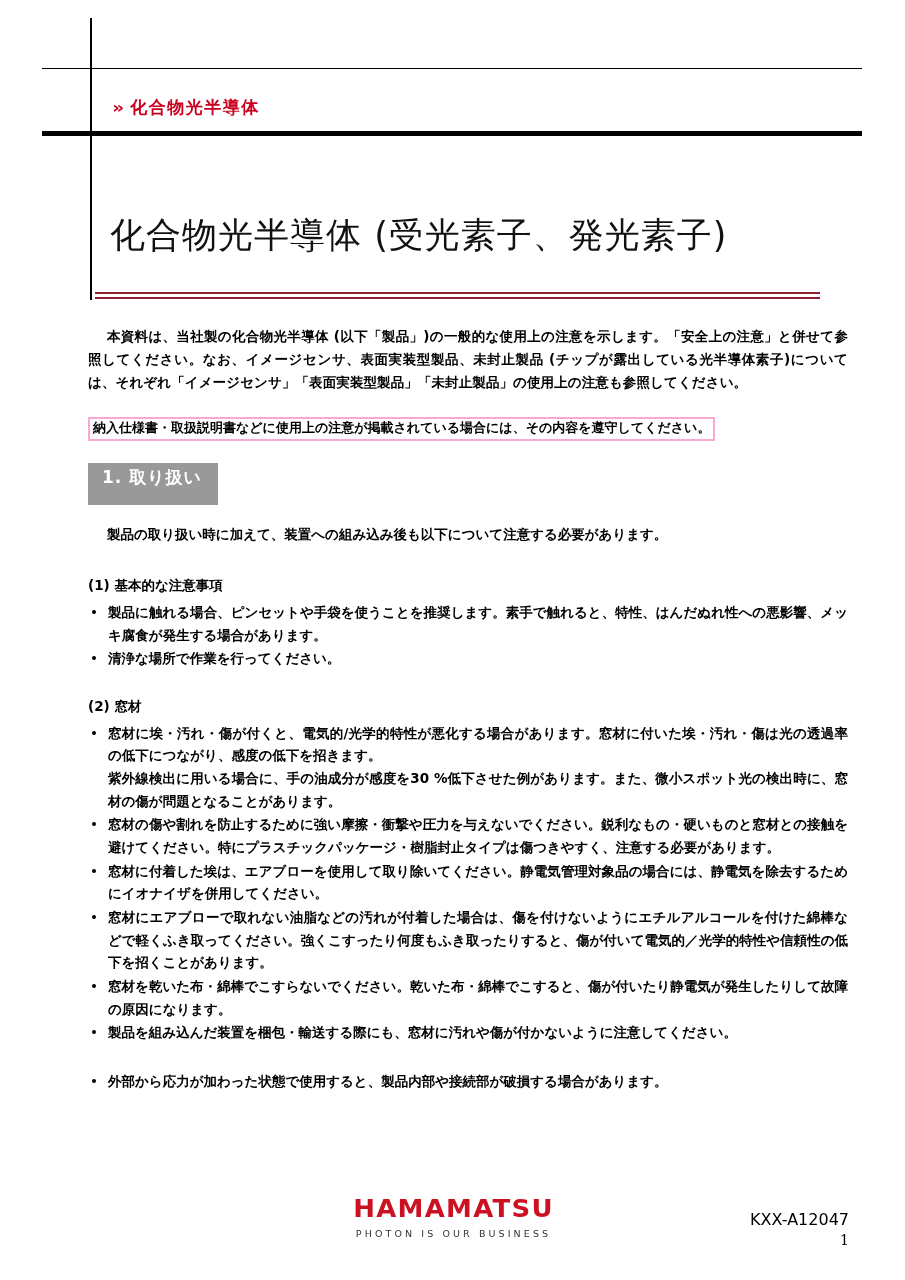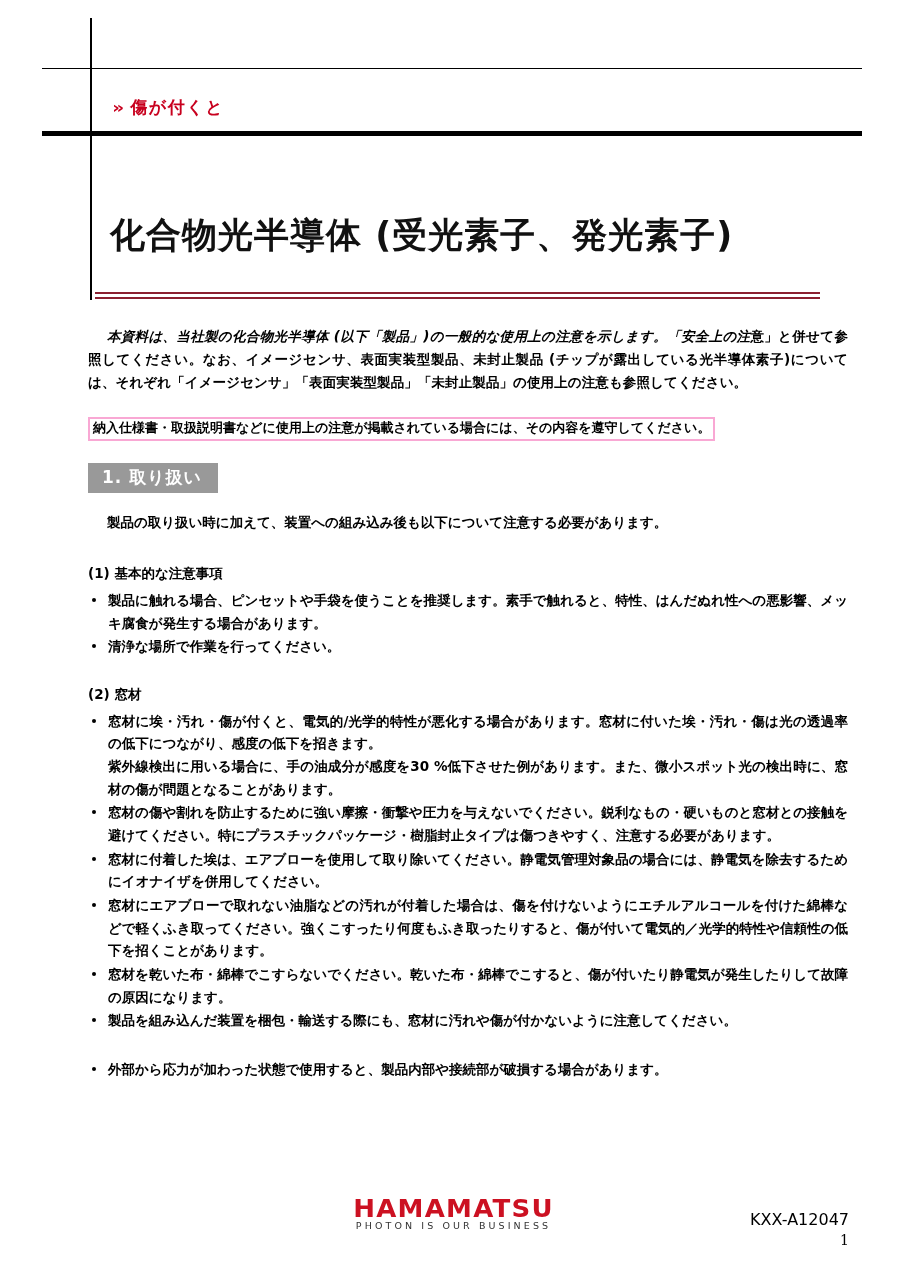--- a/index.html
+++ b/index.html
@@ -69,21 +69,21 @@
     letter-spacing: -2px;
     transform: scaleX(1.15);
   }
 
   
   .doc-title {
     position: absolute;
     left: 110px;
     top: 212px;
     font-size: 35px;
-    font-weight: bold;
+    font-weight: normal;
     letter-spacing: 1px;
     white-space: nowrap;
     color: #111111;
   }
   .double-rule {
     position: absolute;
     left: 95px;
     top: 292px;
     width: 725px;
     height: 6px;
@@ -110,40 +110,40 @@
 
   .intro {
     font-size: 13.5px;
     line-height: 1.72;
     text-align: justify;
     text-justify: inter-character;
     font-weight: bold;
     letter-spacing: 0.1px;
     margin: 0 0 22px 0;
   }
-  .intro .ind { margin-left: 1.4em; font-style: italic; }
+  .intro .ind { margin-left: 1.4em; }
 
   .notice-box {
     display: inline-block;
     border: 2px solid #f9a8d4;
     padding: 1px 3px 2px 3px;
     font-size: 13px;
     font-weight: bold;
     line-height: 1.3;
     white-space: nowrap;
     margin: 0 0 22px 0;
   }
 
   .sec-head {
     display: inline-block;
     background: #999999;
     color: #ffffff;
     font-size: 17px;
     font-weight: bold;
-    padding: 3px 16px 4px 14px;
+    padding: 3px 16px 16px 14px;
     letter-spacing: 1px;
     margin: 0 0 18px 0;
   }
 
   .lead {
     font-size: 13.5px;
     font-weight: bold;
     line-height: 1.7;
     margin: 0 0 30px 0;
     padding-left: 1.4em;
@@ -207,21 +207,21 @@
   .logo-word {
     font-size: 25px;
     font-weight: bold;
     color: #cc1122;
     letter-spacing: 1.2px;
     line-height: 1;
     transform: scaleX(1.04);
     transform-origin: center;
   }
   .logo-tag {
-    margin-top: 0;
+    margin-top: 8px;
     font-size: 9.5px;
     color: #333333;
     letter-spacing: 3.1px;
     line-height: 1;
     white-space: nowrap;
   }
   .doc-code {
     position: absolute;
     right: 56px;
     top: 24px;
@@ -242,21 +242,21 @@
 <body>
 
 <div class="page">
 
   <div class="vrule"></div>
   <div class="thin-rule"></div>
   <div class="thick-rule"></div>
 
   <div class="header-label">
     <span class="chev">»</span>
-    <span>傷が付くと</span>
+    <span>化合物光半導体</span>
   </div>
 
   <div class="doc-title">化合物光半導体 (受光素子、発光素子)</div>
   <div class="double-rule"></div>
 
   <div class="body-wrap">
 
     <p class="intro"><span class="ind">本資料は、当社製の化合物光半導体 (以下「製品」)の一般的な使用上の注意を示します。「安全上の注</span><span>意」と併せて参照してください。なお、イメージセンサ、表面実装型製品、未封止製品 (チップが露出してい</span><span>る光半導体素子)については、それぞれ「イメージセンサ」「表面実装型製品」「未封止製品」の使用上の注</span><span>意も参照してください。</span></p>
 
     <div class="notice-box">納入仕様書・取扱説明書などに使用上の注意が掲載されている場合には、その内容を遵守してください。</div>

